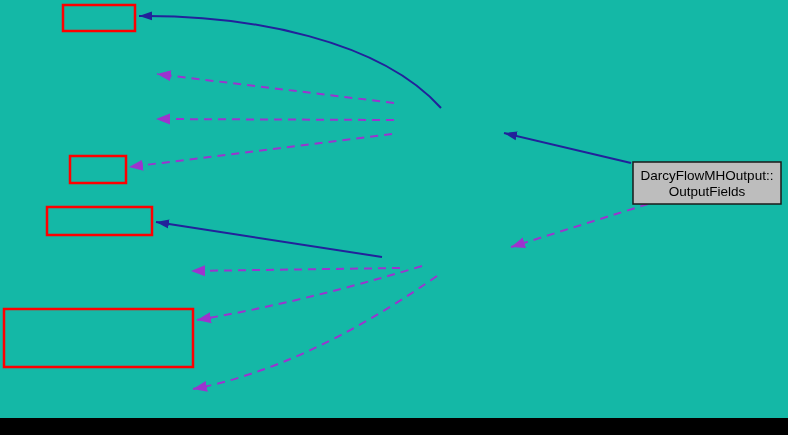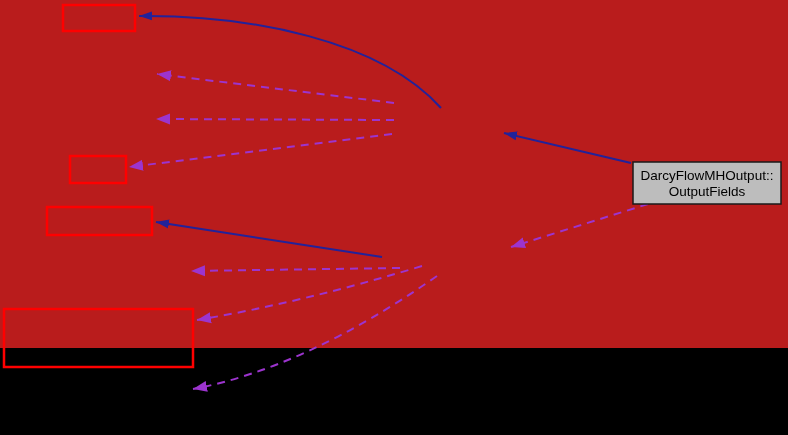--- a/index.html
+++ b/index.html
@@ -2,21 +2,21 @@
 <html><head>
 <meta charset="utf-8">
 <style>
   html,body{margin:0;padding:0;}
   body{
     width:788px;height:435px;
     background:#000000;
     font-family:"Liberation Sans", sans-serif;
     overflow:hidden;
   }
-  .stage{position:relative;width:788px;height:348px;background:#b91c1c;}
+  .stage{position:relative;width:788px;height:418px;background:#14b8a6;}
   svg{display:block;}
 
   
   .edge-solid{
     stroke:#22229A;
     stroke-width:2;
     fill:none;
   }
   .edge-usage{
     stroke:#9C34CE;

